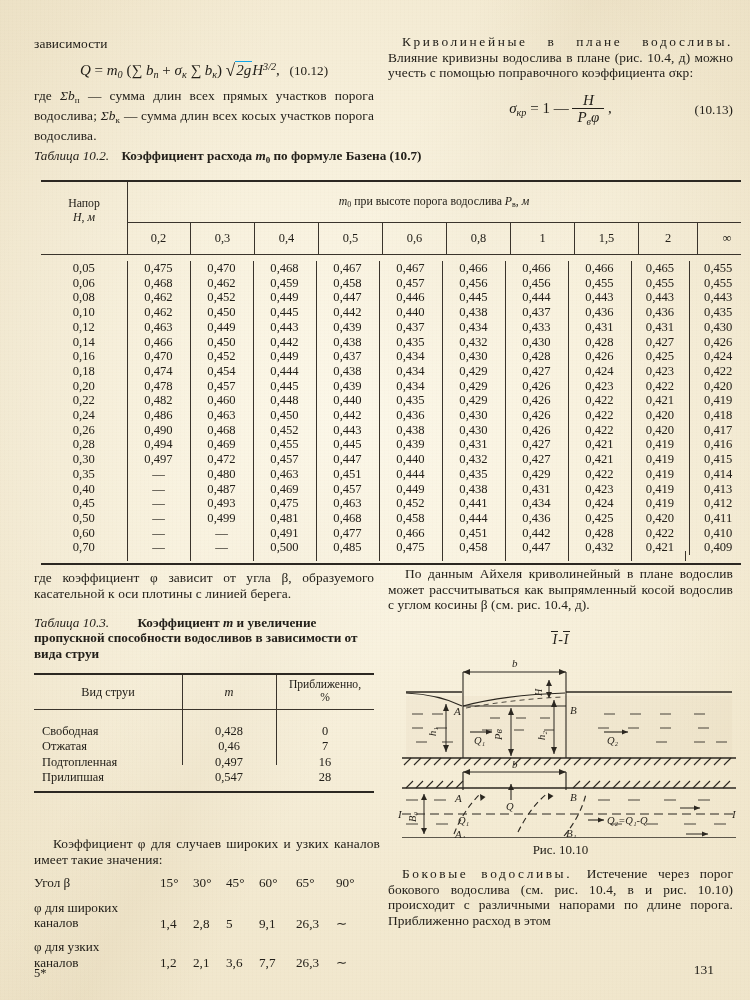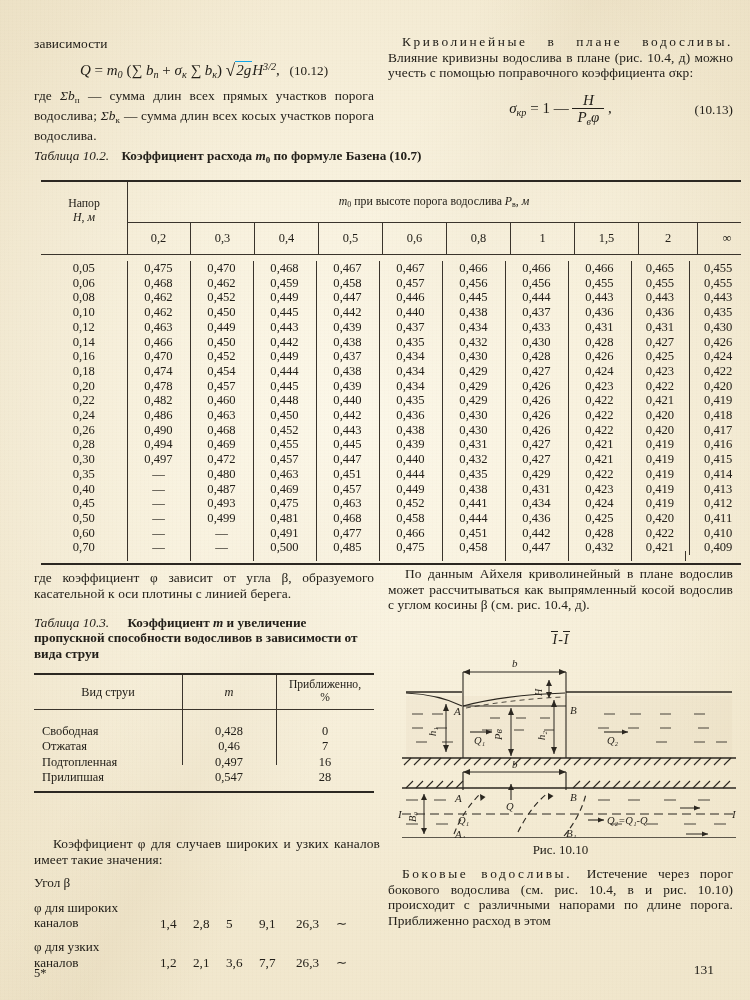--- a/index.html
+++ b/index.html
@@ -476,21 +476,21 @@
   </div>
 
   <div class="col-l" style="top:570px;">
     <div class="para">
       где коэффициент φ зависит от угла β, образуемого касательной к оси плотины с линией берега.
     </div>
   </div>
 
   <div style="position:absolute;left:34px;top:615px;width:340px;" class="tbl-title">
     <span class="tt-ital">Таблица 10.3.</span>
-    <b style="margin-left:15px;">Коэффициент <span class="ital">m</span> и увеличение пропускной способности водосливов в зависимости от вида струи</b>
+    <b style="margin-left:25px;">Коэффициент <span class="ital">m</span> и увеличение пропускной способности водосливов в зависимости от вида струи</b>
   </div>
 
   <div id="t103">
     <div class="rule-thick" style="height:0;"></div>
     <div style="position:relative;height:34px;">
       <div style="position:absolute;left:148px;top:0;bottom:-56px;width:1px;background:#3a342c;"></div>
       <div style="position:absolute;left:242px;top:0;bottom:-56px;width:1px;background:#3a342c;"></div>
       <div style="position:absolute;left:0;width:148px;top:10px;text-align:center;font-size:12.2px;">Вид струи</div>
       <div style="position:absolute;left:148px;width:94px;top:10px;text-align:center;font-size:12.4px;font-style:italic;">m</div>
       <div style="position:absolute;left:242px;right:0;top:3px;text-align:center;font-size:11.6px;line-height:13px;">
@@ -530,20 +530,28 @@
     </table>
     <div style="height:6px;"></div>
     <div class="rule-thick" style="height:0;"></div>
   </div>
 
   <div id="angles">
     <div class="para ind" style="text-indent:19px;">Коэффициент φ для случаев широких и узких каналов имеет такие значения:</div>
 
     <div class="arow" style="margin-top:8px;">
       <div class="alabel">Угол β</div>
+      <div class="avals" id="angles-deg">
+          <span style="width: 33px;">15°</span>
+          <span style="width: 33px;">30°</span>
+          <span style="width: 33px;">45°</span>
+          <span style="width: 37px;">60°</span>
+          <span style="width: 40px;">65°</span>
+          <span style="width: 36px;">90°</span>
+        </div>
     </div>
 
     <div class="arow" style="margin-top:9px;">
       <div class="alabel">
         <div>φ для широких</div>
         <div>каналов</div>
       </div>
       <div class="avals" id="angles-wide" style="align-items:flex-end;padding-top:16px;">
           <span style="width: 33px;">1,4</span>
           <span style="width: 33px;">2,8</span>

